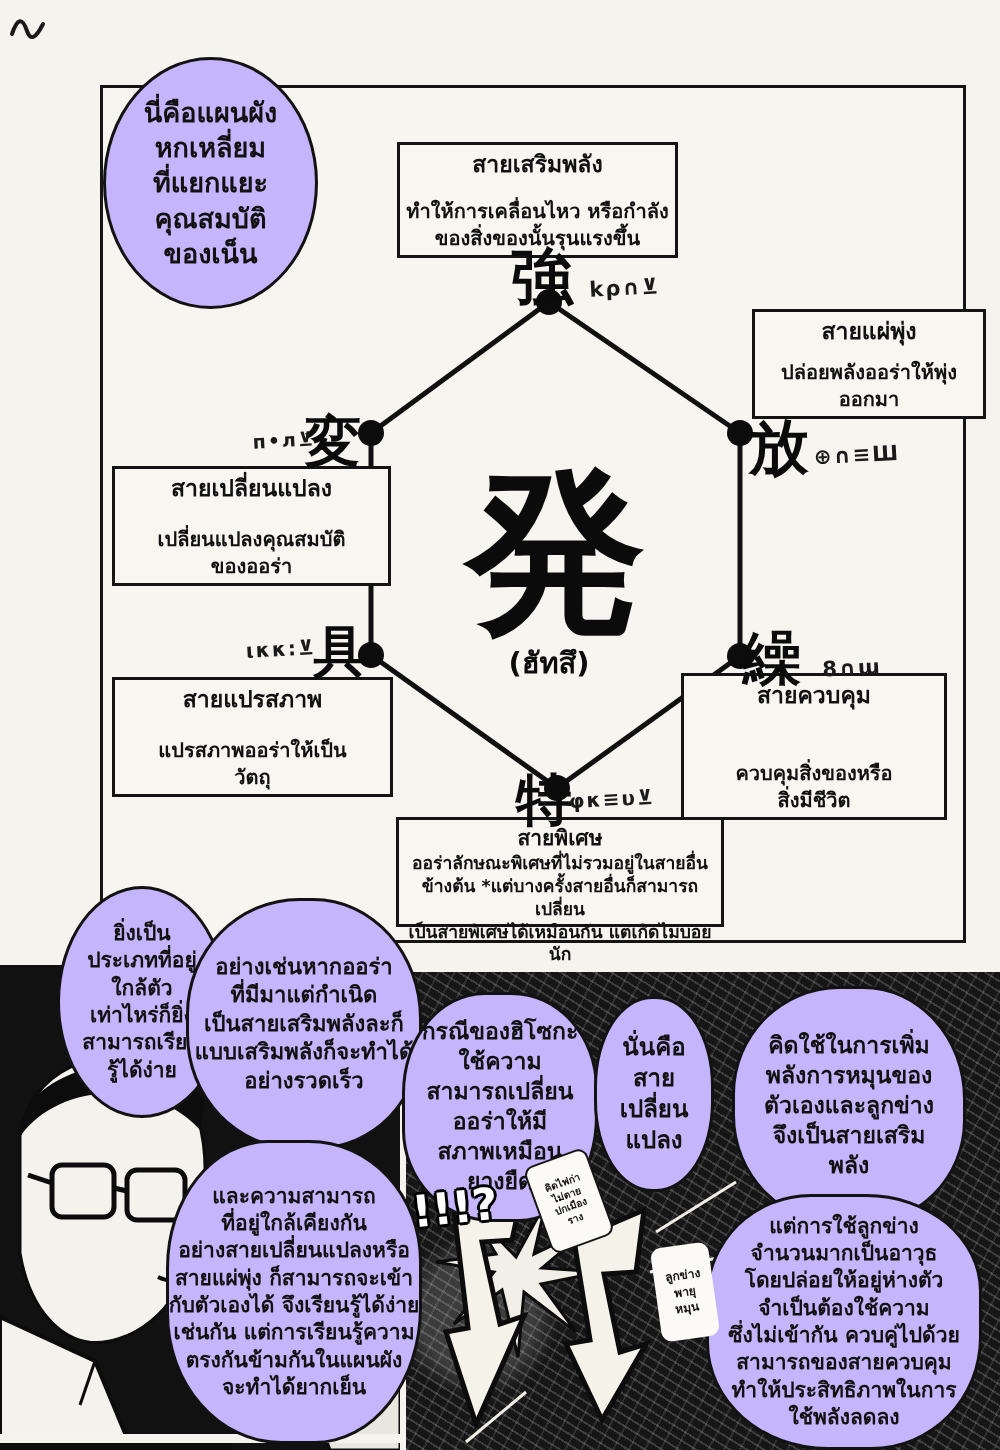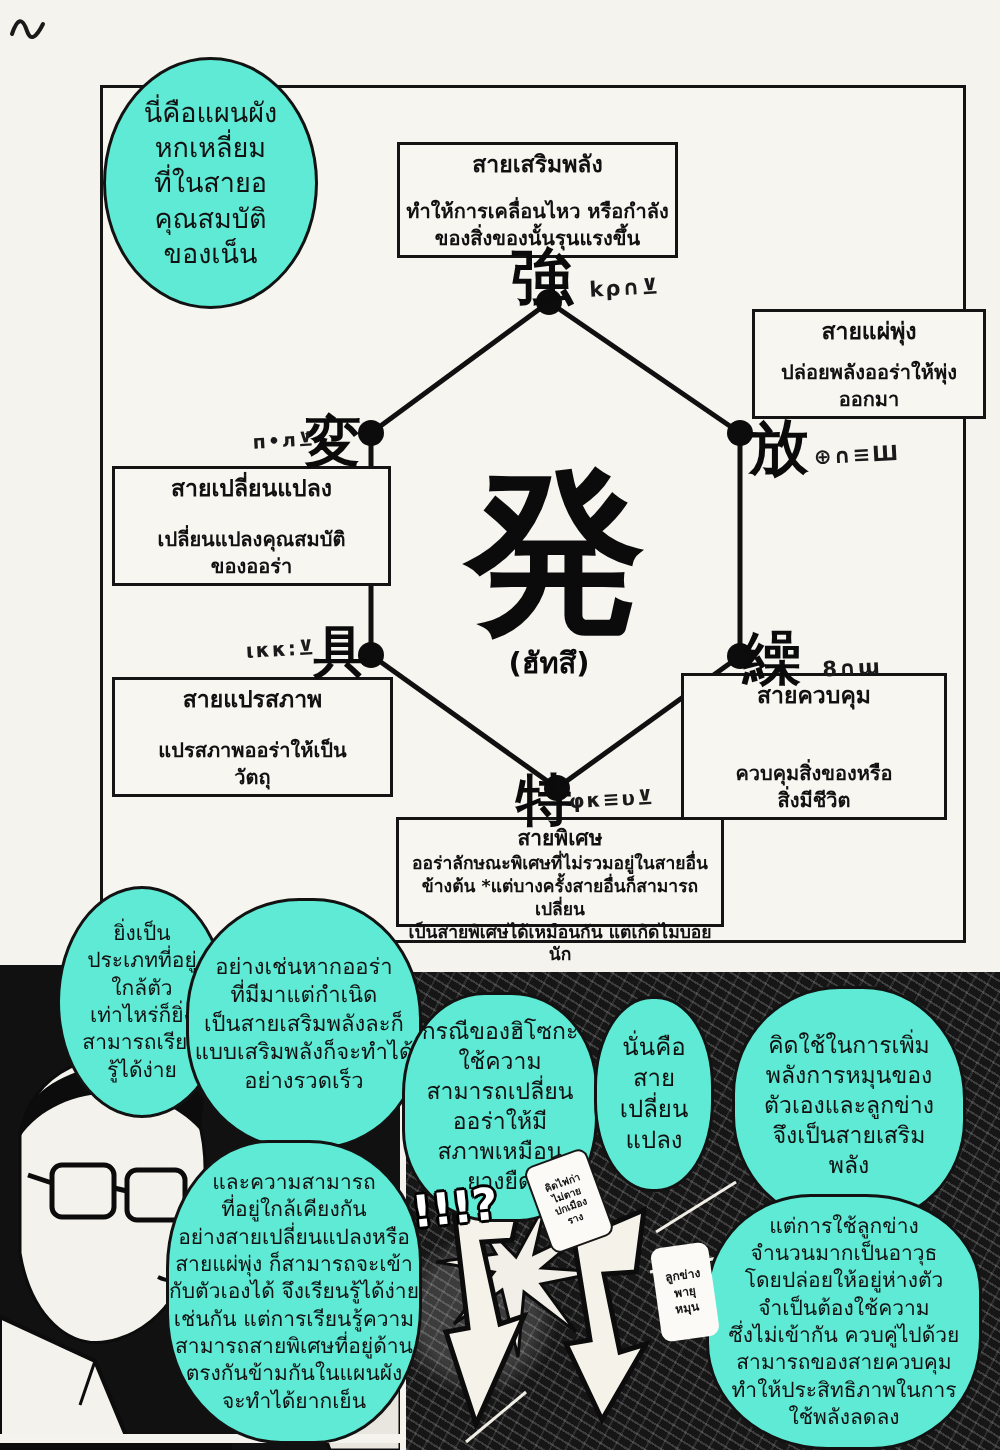--- a/index.html
+++ b/index.html
@@ -19,23 +19,23 @@
   }
   .nbox .t{font-weight:700;font-size:23px;line-height:1.35}
   .nbox .d{font-weight:700;font-size:20px;line-height:1.32}
   .nbox.small .t{font-size:21px}
   .nbox.small .d{font-size:17.5px;line-height:1.3}
   
   .kanji{z-index:4;font-weight:700;color:#0b0b0b;line-height:1;transform:translate(-50%,-50%)}
   .scribble{z-index:4;font-weight:700;color:#1a1a1a;letter-spacing:2px;transform:translate(-50%,-50%) rotate(-3deg)}
   
   .bubble{
-    background:#5eead4;border:3px solid #121212;z-index:5;
+    background:#c4b5fd;border:3px solid #121212;z-index:5;
     display:flex;flex-direction:column;justify-content:center;align-items:center;
-    text-align:center;font-weight:400;box-sizing:border-box;line-height:1.3;
+    text-align:center;font-weight:700;box-sizing:border-box;line-height:1.3;
   }
   .bubble .lines div{white-space:nowrap}
   
   .art{
     background-color:#161616;
     background-image:
       repeating-linear-gradient(32deg, rgba(255,255,255,0.17) 0 2px, rgba(0,0,0,0) 2px 9px),
       repeating-linear-gradient(118deg, rgba(255,255,255,0.10) 0 2px, rgba(0,0,0,0) 2px 14px),
       radial-gradient(circle at 78% 18%, #4a4a4a 0 7%, rgba(0,0,0,0) 11%),
       radial-gradient(circle at 12% 72%, #3c3c3c 0 9%, rgba(0,0,0,0) 13%);
@@ -76,21 +76,21 @@
     <circle cx="557" cy="788" r="13"></circle>
     <circle cx="371" cy="655" r="13"></circle>
     <circle cx="371" cy="433" r="13"></circle>
   </g>
 </svg>
 
 <div class="abs bubble" style="left:103px;top:57px;width:215px;height:252px;border-radius:50%;font-size:27px">
   <div class="lines">
       <div>นี่คือแผนผัง</div>
       <div>หกเหลี่ยม</div>
-      <div>ที่ในสายอ</div>
+      <div>ที่แยกแยะ</div>
       <div>คุณสมบัติ</div>
       <div>ของเน็น</div>
     </div>
 </div>
 
 <div class="abs kanji" style="left:556px;top:552px;font-size:180px">発</div>
 <div class="abs kanji" style="left:549px;top:663px;font-size:29px">(ฮัทสึ)</div>
 
 <div class="abs kanji" style="left:542px;top:277px;font-size:62px">強</div>
 <div class="abs scribble" style="left:625px;top:288px;font-size:21px">kρ∩⊻</div>
@@ -220,21 +220,20 @@
 </div>
 
 <div class="abs bubble" style="left:166px;top:1140px;width:256px;height:304px;border-radius:40% 44% 42% 45%/42% 40% 45% 43%;font-size:21px">
   <div class="lines">
       <div>และความสามารถ</div>
       <div>ที่อยู่ใกล้เคียงกัน</div>
       <div>อย่างสายเปลี่ยนแปลงหรือ</div>
       <div>สายแผ่พุ่ง ก็สามารถจะเข้า</div>
       <div>กับตัวเองได้ จึงเรียนรู้ได้ง่าย</div>
       <div>เช่นกัน แต่การเรียนรู้ความ</div>
-      <div>สามารถสายพิเศษที่อยู่ด้าน</div>
       <div>ตรงกันข้ามกันในแผนผัง</div>
       <div>จะทำได้ยากเย็น</div>
     </div>
 </div>
 
 <div class="abs bubble" style="left:402px;top:992px;width:196px;height:230px;border-radius:42% 44% 40% 46%/44% 42% 46% 40%;font-size:23px">
   <div class="lines">
       <div>กรณีของฮิโซกะ</div>
       <div>ใช้ความ</div>
       <div>สามารถเปลี่ยน</div>

